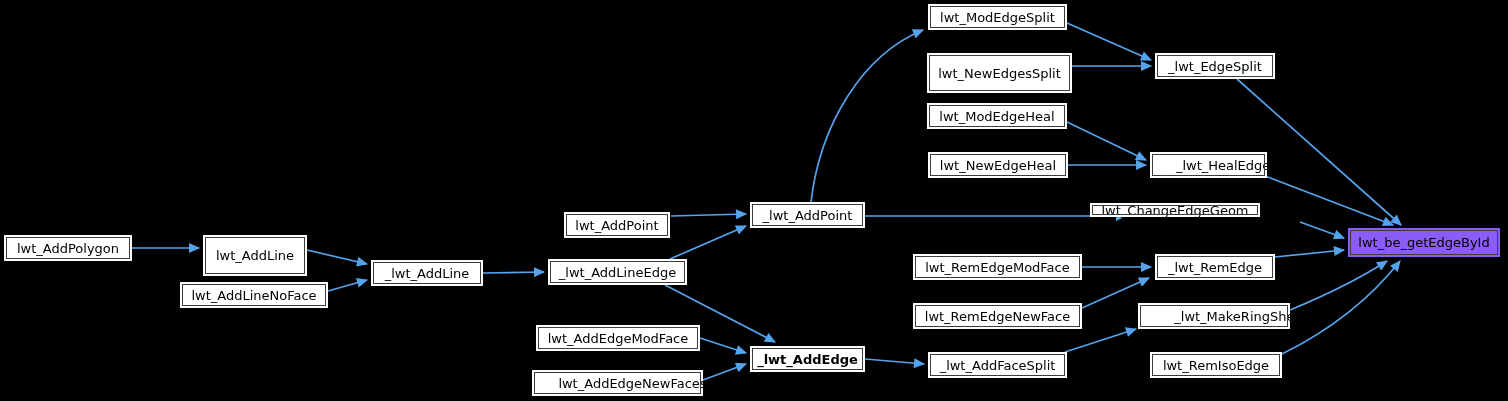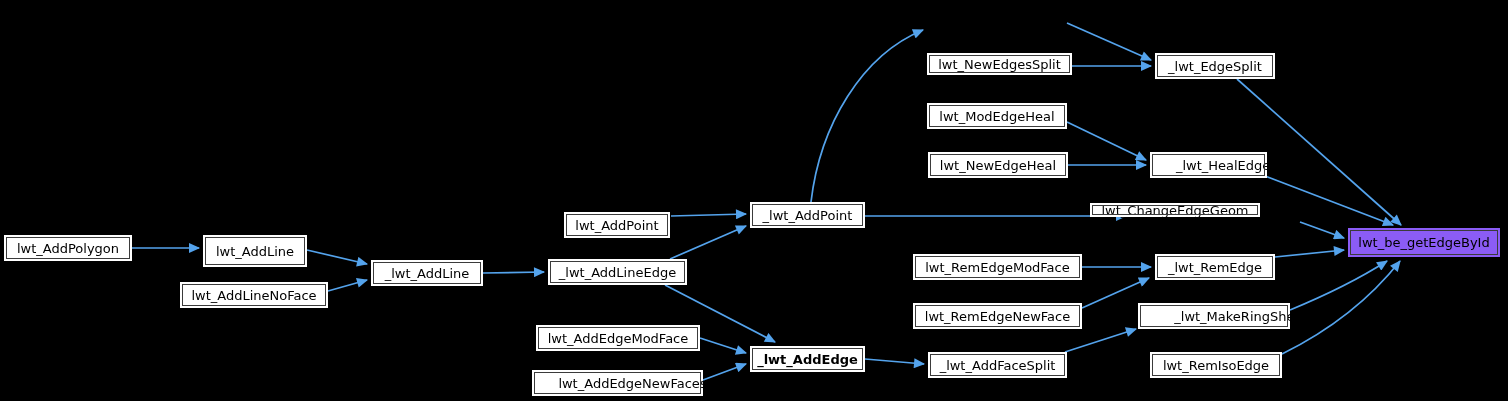--- a/index.html
+++ b/index.html
@@ -80,30 +80,31 @@
         <path d="M1065,352 L1136,329" class="edge" stroke="#54a3ec" marker-end="url(#arrow)"></path>
         <path d="M1237,79 L1401,225" class="edge" stroke="#54a3ec" marker-end="url(#arrow)"></path>
         <path d="M1265,176 L1393,225" class="edge" stroke="#54a3ec" marker-end="url(#arrow)"></path>
         <path d="M1300,222 L1344,238" class="edge" stroke="#54a3ec" marker-end="url(#arrow)"></path>
         <path d="M1275,257 L1344,250" class="edge" stroke="#54a3ec" marker-end="url(#arrow)"></path>
         <path d="M1290,310 Q1348,286 1387,261" class="edge" stroke="#54a3ec" marker-end="url(#arrow)"></path>
         <path d="M1282,354 Q1355,318 1400,261" class="edge" stroke="#54a3ec" marker-end="url(#arrow)"></path>
       </g>
   </svg>
 <div class="node" style="left: 4px; top: 235px; width: 128px; height: 26px;">lwt_AddPolygon</div>
-    <div class="node" style="left: 203px; top: 235px; width: 104px; height: 32px;">lwt_AddLine</div>
+    <div class="node" style="left: 203px; top: 235px; width: 104px; height: 41px;">lwt_AddLine</div>
     <div class="node" style="left: 180px; top: 282px; width: 148px; height: 26px;">lwt_AddLineNoFace</div>
     <div class="node" style="left: 371px; top: 260px; width: 112px; height: 26px;">_lwt_AddLine</div>
     <div class="node" style="left: 564px; top: 212px; width: 106px; height: 26px;">lwt_AddPoint</div>
     <div class="node" style="left: 548px; top: 259px; width: 139px; height: 26px;">_lwt_AddLineEdge</div>
     <div class="node" style="left: 536px; top: 325px; width: 164px; height: 26px;">lwt_AddEdgeModFace</div>
     <div class="node" style="left: 532px; top: 370px; width: 171px; height: 26px; padding-left: 30px;">lwt_AddEdgeNewFaces</div>
     <div class="node" style="left: 750px; top: 202px; width: 115px; height: 26px;">_lwt_AddPoint</div>
     <div class="node" style="left: 750px; top: 346px; width: 115px; height: 26px; font-weight: bold;">_lwt_AddEdge</div>
-    <div class="node" style="left: 927px; top: 53px; width: 145px; height: 22px;">lwt_NewEdgesSplit</div>
+    <div class="node" style="left: 928px; top: 4px; width: 139px; height: 26px;">lwt_ModEdgeSplit</div>
+    <div class="node" style="left: 927px; top: 53px; width: 145px; height: 40px;">lwt_NewEdgesSplit</div>
     <div class="node" style="left: 927px; top: 103px; width: 140px; height: 26px;">lwt_ModEdgeHeal</div>
     <div class="node" style="left: 928px; top: 152px; width: 140px; height: 26px;">lwt_NewEdgeHeal</div>
     <div class="node" style="left: 913px; top: 254px; width: 169px; height: 26px;">lwt_RemEdgeModFace</div>
     <div class="node" style="left: 913px; top: 303px; width: 169px; height: 26px;">lwt_RemEdgeNewFace</div>
     <div class="node" style="left: 928px; top: 352px; width: 139px; height: 26px;">_lwt_AddFaceSplit</div>
     <div class="node" style="left: 1155px; top: 53px; width: 120px; height: 26px;">_lwt_EdgeSplit</div>
     <div class="node" style="left: 1150px; top: 152px; width: 117px; height: 26px; padding-left: 36px;">_lwt_HealEdges</div>
     <div class="node" style="left: 1090px; top: 203px; width: 170px; height: 14px;">lwt_ChangeEdgeGeom</div>
     <div class="node" style="left: 1155px; top: 254px; width: 120px; height: 26px;">_lwt_RemEdge</div>
     <div class="node" style="left: 1138px; top: 303px; width: 152px; height: 26px; padding-left: 48px;">_lwt_MakeRingShell</div>

